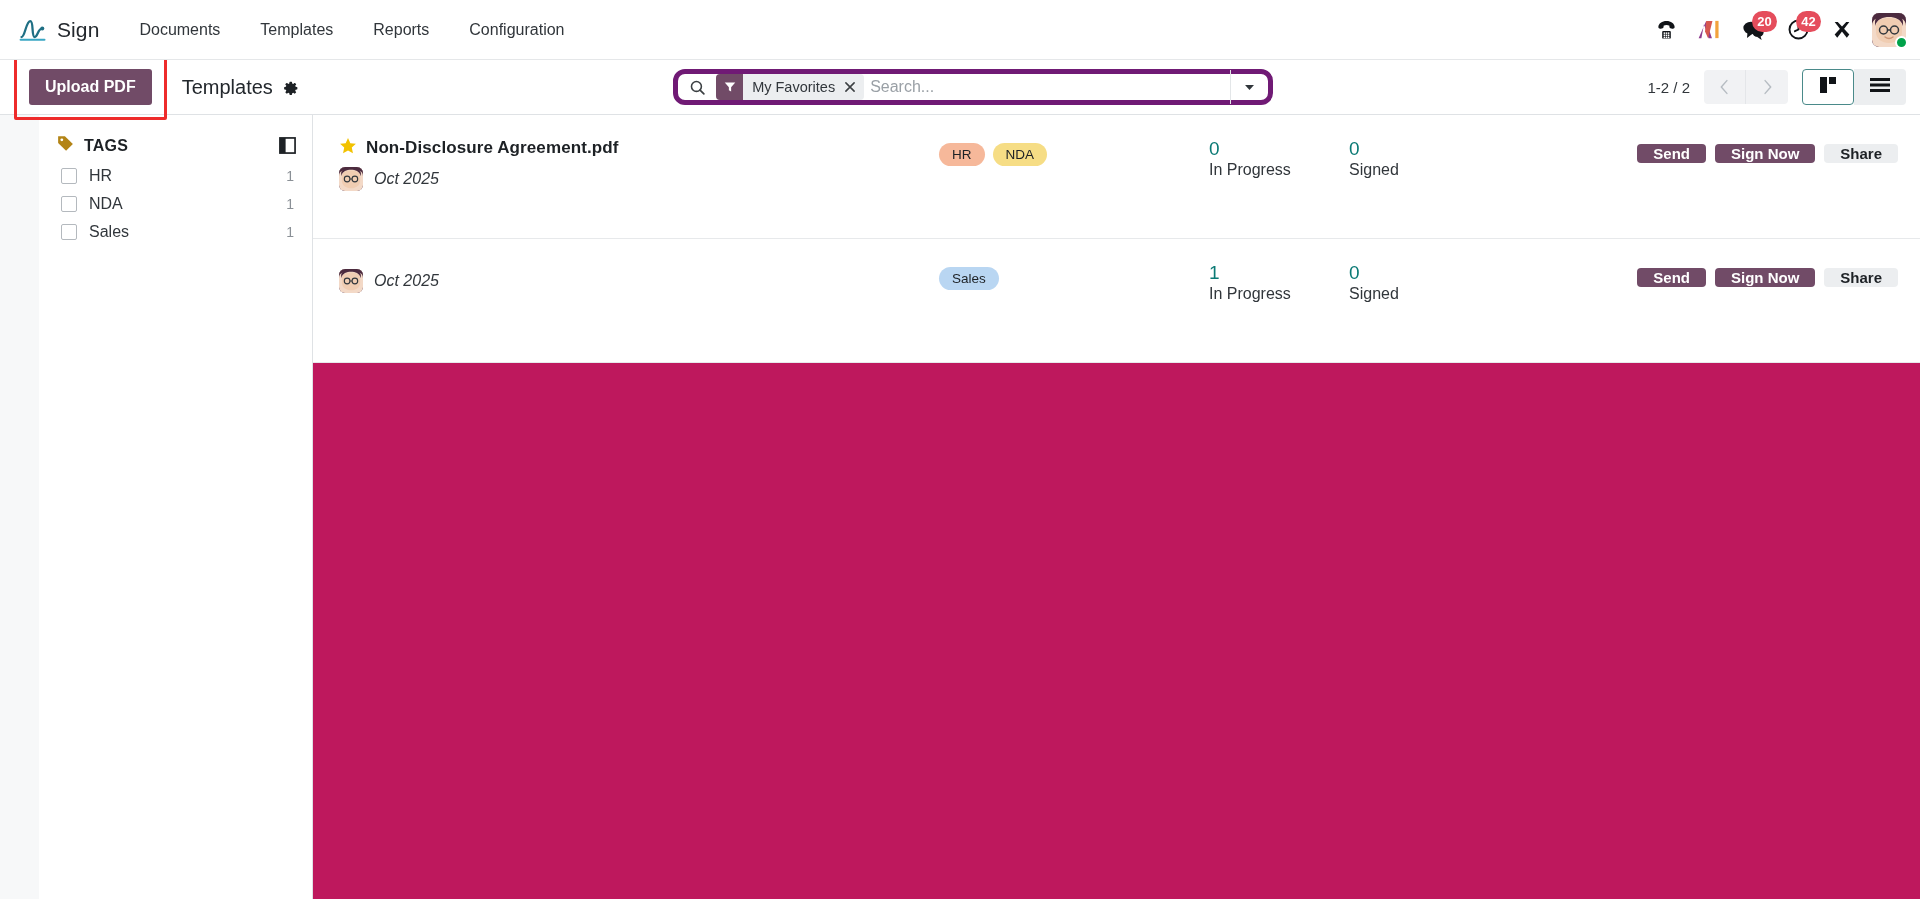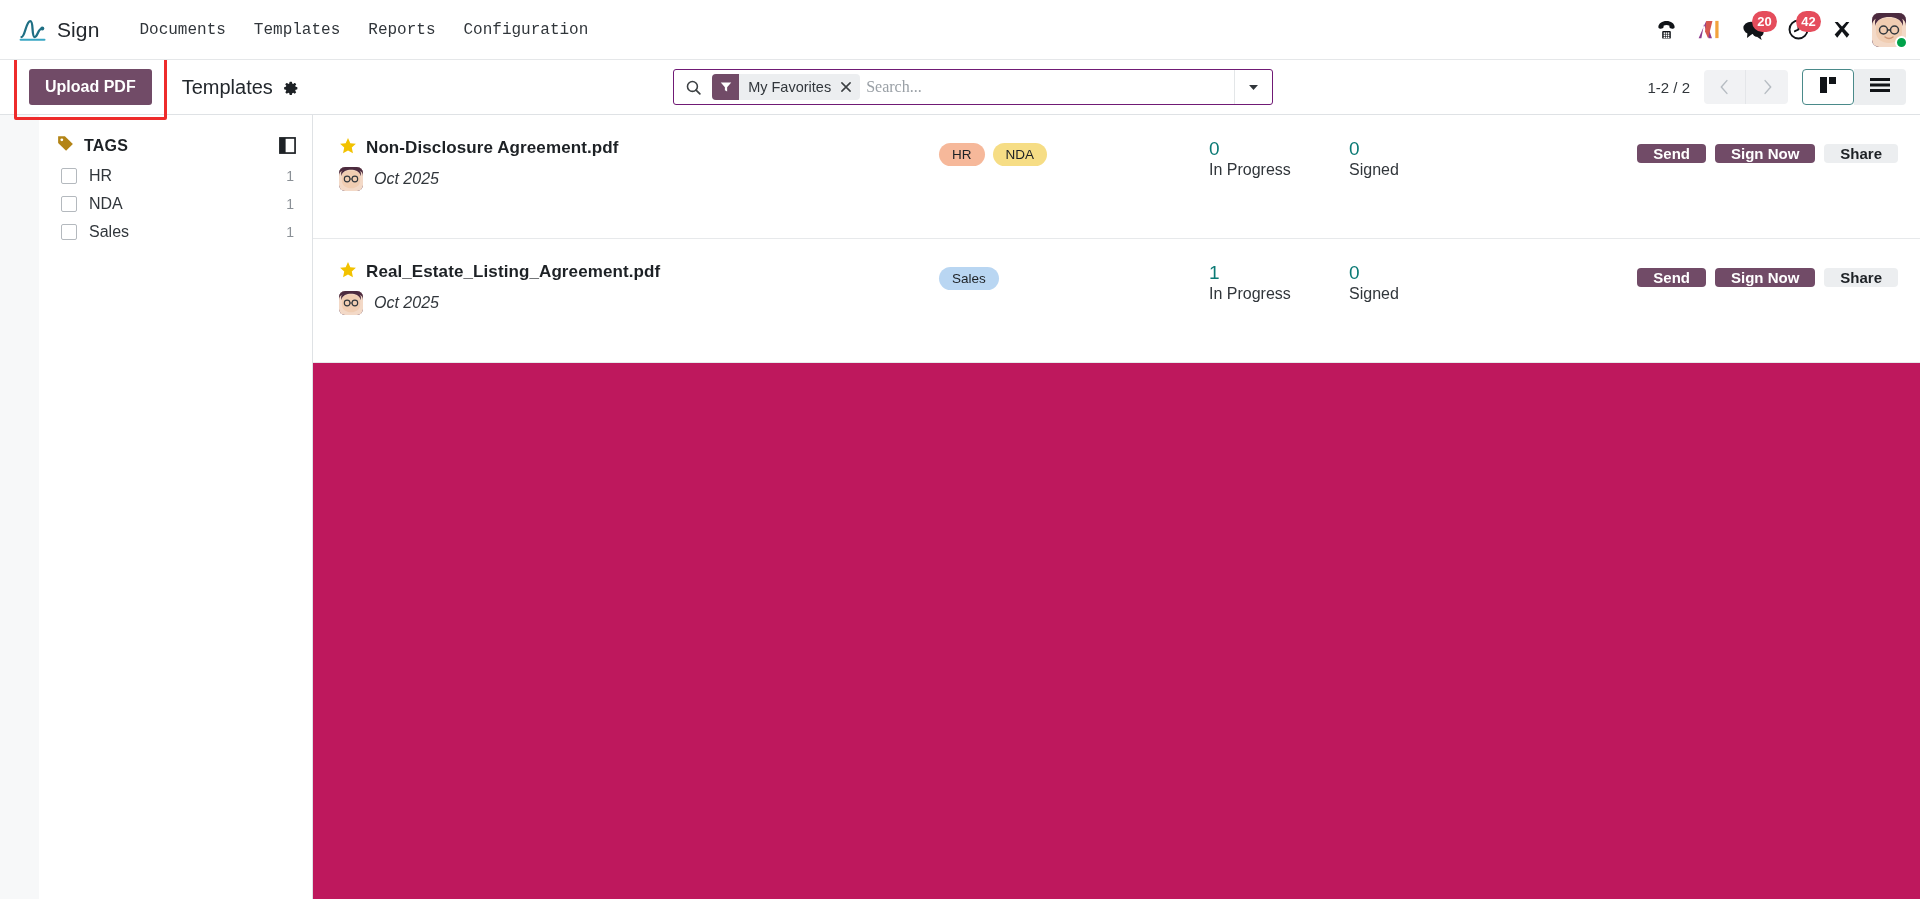--- a/index.html
+++ b/index.html
@@ -23,21 +23,21 @@
     z-index: 30;
   }
   .brand {
     display: flex; align-items: center; gap: 9px;
     margin-right: 26px;
   }
   .brand-logo { width: 30px; height: 26px; display:block; }
   .brand-name {
     font-size: 21px; color: #23282d; font-weight: 400; letter-spacing: .1px;
   }
-  .nav-menu { display: flex; align-items: center; gap: 0; font-family: Liberation Mono, monospace; }
+  .nav-menu { display: flex; align-items: center; gap: 12px; }
   .nav-item {
     font-size: 16px; color: #31363b; padding: 7px 14px;
     border-radius: 4px; cursor: pointer; white-space: nowrap;
   }
   .nav-spacer { flex: 1 1 auto; }
 
   .sys-icons { display: flex; align-items: center; gap: 4px; }
   .sys-btn {
     position: relative; width: 40px; height: 40px;
     display: flex; align-items: center; justify-content: center;
@@ -99,21 +99,21 @@
     font-size: 20px; color: #23282d; font-weight: 400;
     margin-left: 15px; display: flex; align-items: center; gap: 9px;
   }
   .cog-icon { cursor: pointer; display: inline-flex; }
 
   .cp-mid { flex: 1 1 auto; display: flex; justify-content: center; padding: 0 22px; }
   .searchbar {
     display: flex; align-items: center;
     width: 600px; max-width: 600px;
     height: 36px;
-    border: 1px solid #701a75; border-radius: 3px;
+    border: 5px solid #701a75; border-radius: 12px;
     background: #fff;
   }
   .search-icon-box {
     width: 38px; display: flex; align-items: center; justify-content: center;
     color: #3c4043;
   }
   .facet {
     display: flex; align-items: center; height: 26px;
     background: #eceef0; border-radius: 4px; overflow: hidden;
     margin-right: 6px;
@@ -126,21 +126,21 @@
   .facet-label {
     font-size: 14.5px; color: #31363b; padding: 0 7px 0 9px; white-space: nowrap;
   }
   .facet-x {
     padding: 0 8px 0 2px; cursor: pointer; color: #3c4043;
     display: flex; align-items: center; height: 26px;
   }
   .search-input {
     flex: 1 1 auto; border: none; outline: none;
     font-size: 16px; color: #31363b; background: transparent;
-    font-family: Liberation Serif, serif;
+    font-family: Liberation Sans, sans-serif;
     height: 34px;
   }
   .search-input::placeholder { color: #9aa0a6; }
   .search-caret {
     width: 38px; height: 34px; border-left: 1px solid #e3e6e8;
     display: flex; align-items: center; justify-content: center;
     cursor: pointer; color: #31363b;
   }
 
   .cp-right { display: flex; align-items: center; gap: 14px; }
@@ -526,28 +526,20 @@
 
         <div class="col-actions">
           <button class="act-btn act-primary">Send</button>
           <button class="act-btn act-primary">Sign Now</button>
           <button class="act-btn act-secondary">Share</button>
         </div>
       </div>
 
       <div class="doc-row">
         <div class="col-name">
-          <div class="name-line">
-            <span class="star">
-              <svg width="18" height="18" viewBox="0 0 20 20">
-                <path d="M10 1.2 L12.6 6.9 L18.8 7.6 L14.2 11.8 L15.5 18 L10 14.9 L4.5 18 L5.8 11.8 L1.2 7.6 L7.4 6.9 Z" fill="#f2c200"></path>
-              </svg>
-            </span>
-            <span class="doc-title">Real_Estate_Listing_Agreement.pdf</span>
-          </div>
           <div class="meta-line">
             <svg class="mini-avatar" viewBox="0 0 34 34">
               <rect width="34" height="34" rx="7" fill="#f3d9c7"></rect>
               <path d="M0 0 H34 V13 C34 6 28 3 17 3 C6 3 0 6 0 13 Z" fill="#4c2b3f"></path>
               <path d="M4 14 C4 7 9.5 5 17 5 C24.5 5 30 7 30 14 L30 19 C30 26 24 30 17 30 C10 30 4 26 4 19 Z" fill="#f0cdb2"></path>
               <path d="M3 13 C5 6 11 4 17 4 C23 4 29 6 31 13 L31 9 C31 3 25 1 17 1 C9 1 3 3 3 9 Z" fill="#4c2b3f"></path>
               <circle cx="11.5" cy="17" r="4" fill="none" stroke="#33383d" stroke-width="1.6"></circle>
               <circle cx="22.5" cy="17" r="4" fill="none" stroke="#33383d" stroke-width="1.6"></circle>
               <path d="M15.5 17 L18.5 17" stroke="#33383d" stroke-width="1.6"></path>
             </svg>

